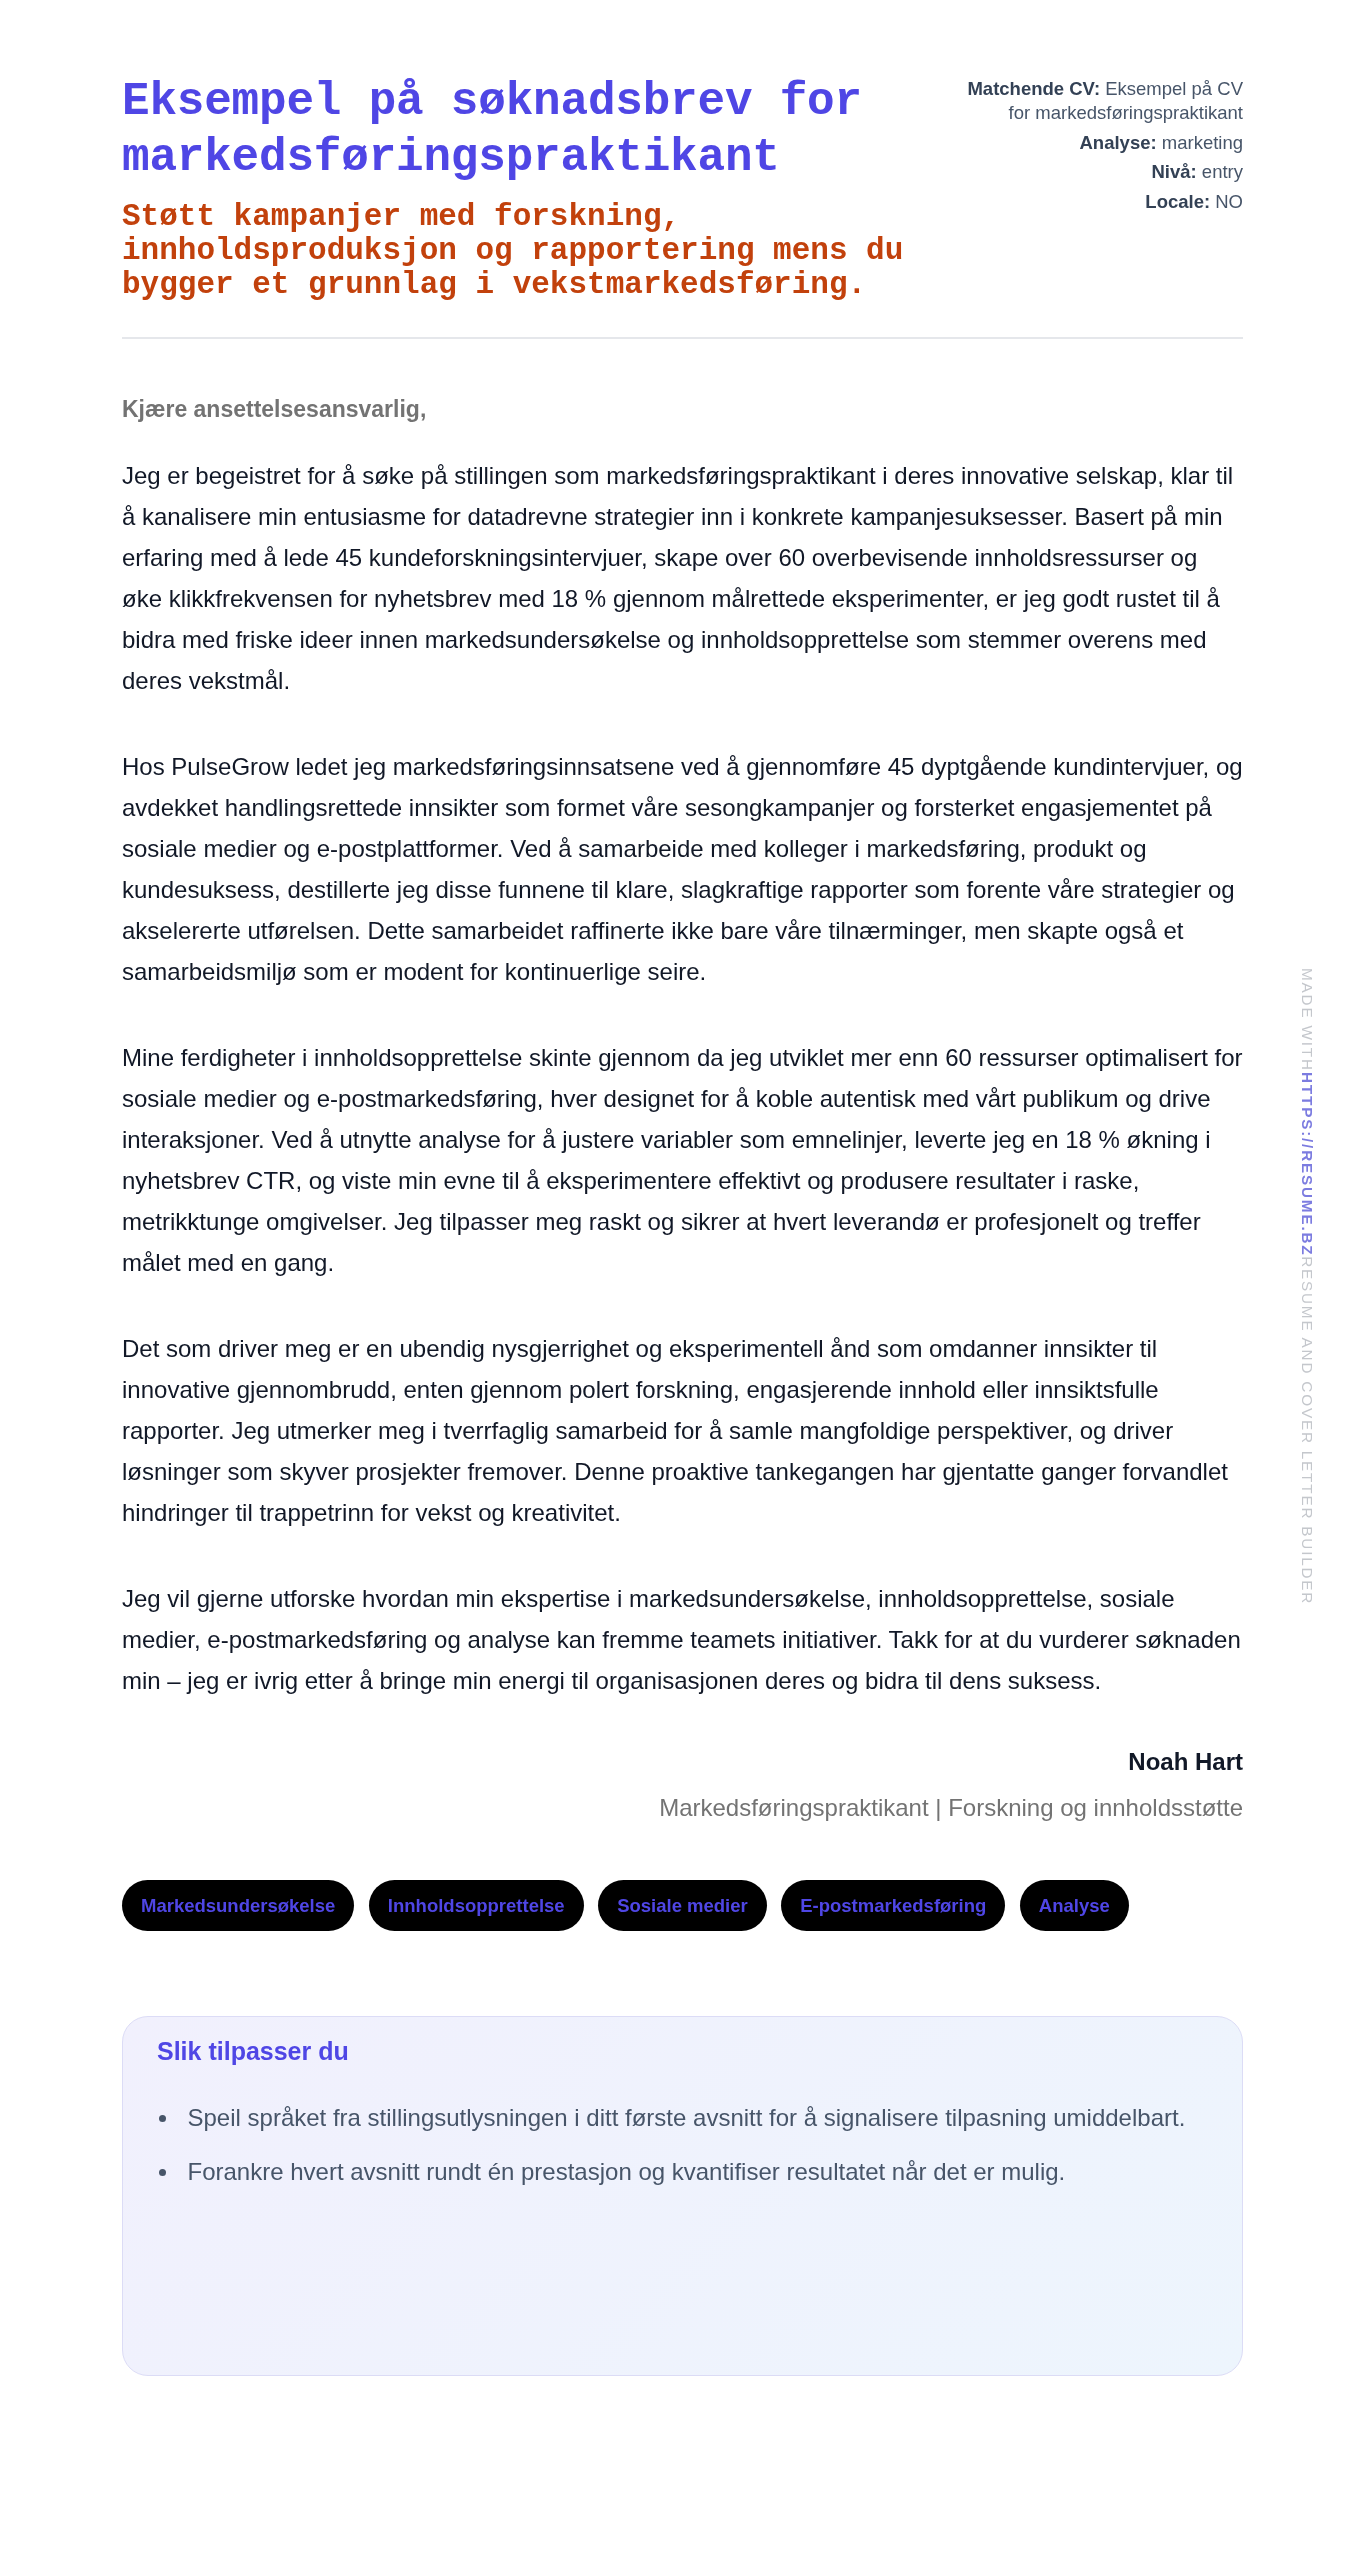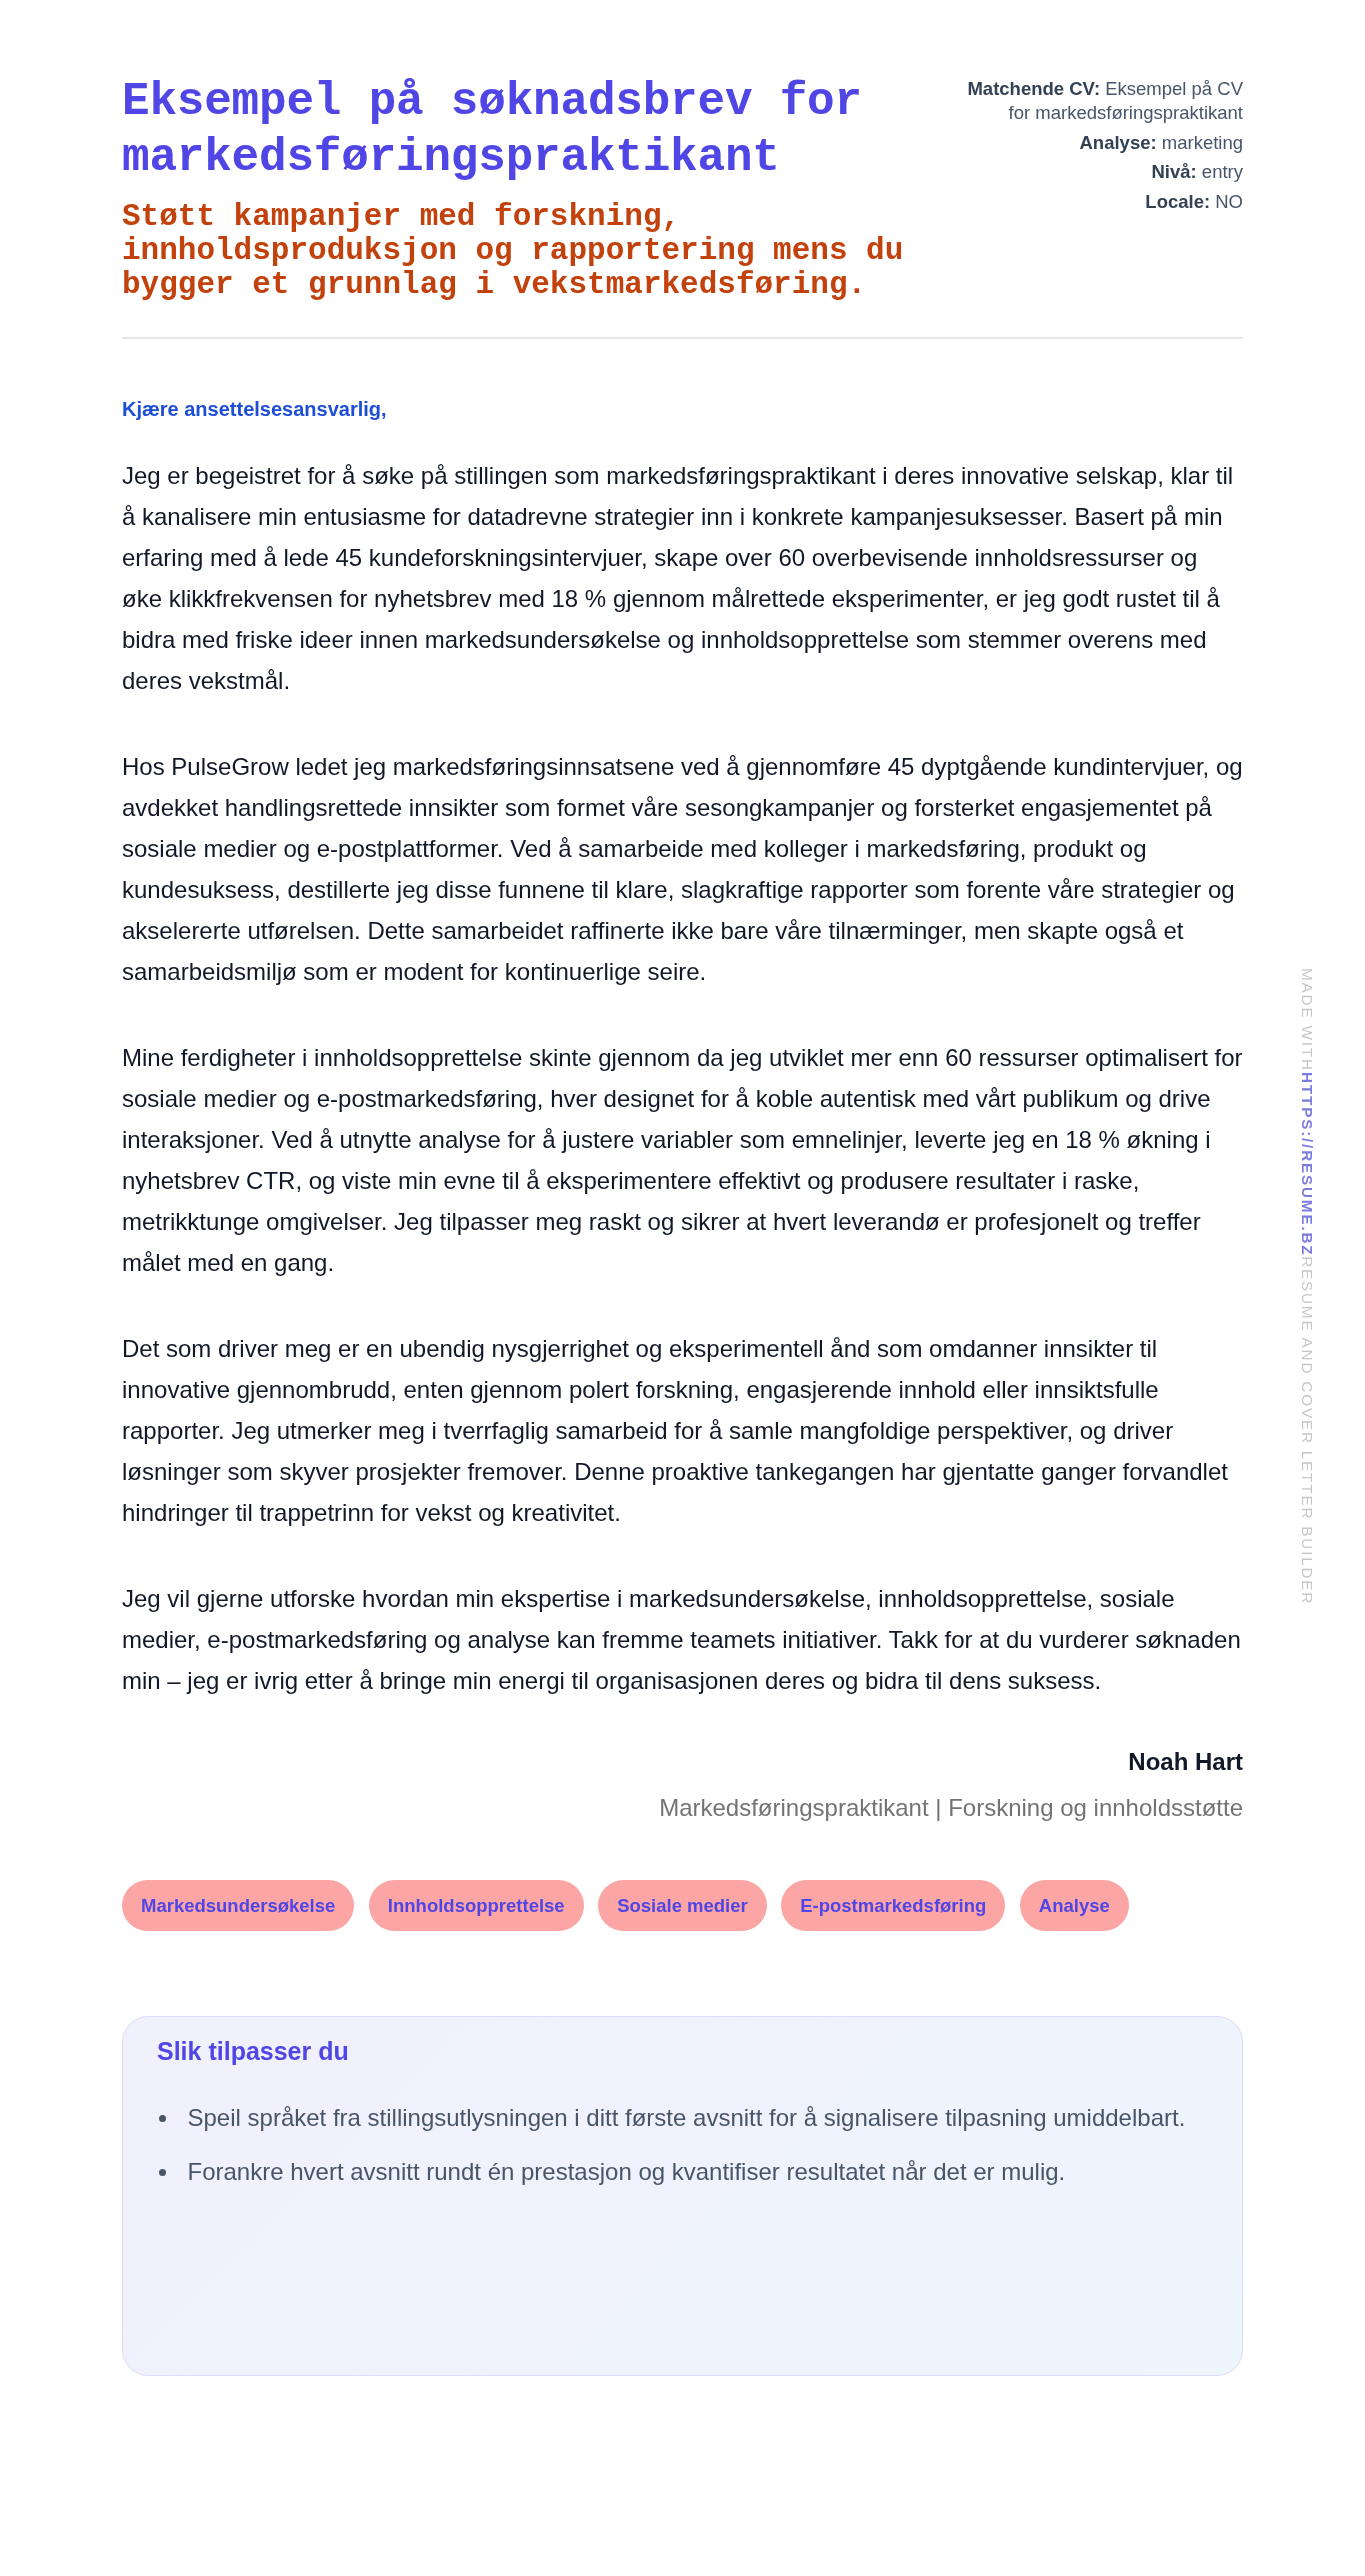--- a/index.html
+++ b/index.html
@@ -65,23 +65,23 @@
     color: #334155;
   }
   .divider {
     height: 1.6px;
     background: #e5e7eb;
     margin-top: 35px;
     border: none;
   }
   .salutation {
     margin: 56px 0 0 0;
-    font-size: 20px;
-    font-weight: 700;
-    color: #1d4ed8;
+    font-size: 23px;
+    font-weight: 700;
+    color: #737373;
     line-height: 29px;
   }
   .body-text {
     margin-top: 31px;
   }
   .paragraph {
     margin: 0 0 45px 0;
     font-size: 24px;
     line-height: 41px;
     color: #111827;
@@ -101,21 +101,21 @@
     font-size: 24px;
     color: #737373;
     line-height: 32px;
   }
   .chips {
     display: flex;
     gap: 14.5px;
     margin-top: 56px;
   }
   .chip {
-    background: #fca5a5;
+    background: #000000;
     color: #4f46e5;
     border-radius: 26px;
     padding: 0 19px;
     height: 51px;
     line-height: 51px;
     font-size: 18.5px;
     font-weight: 600;
     white-space: nowrap;
   }
   .tips {

